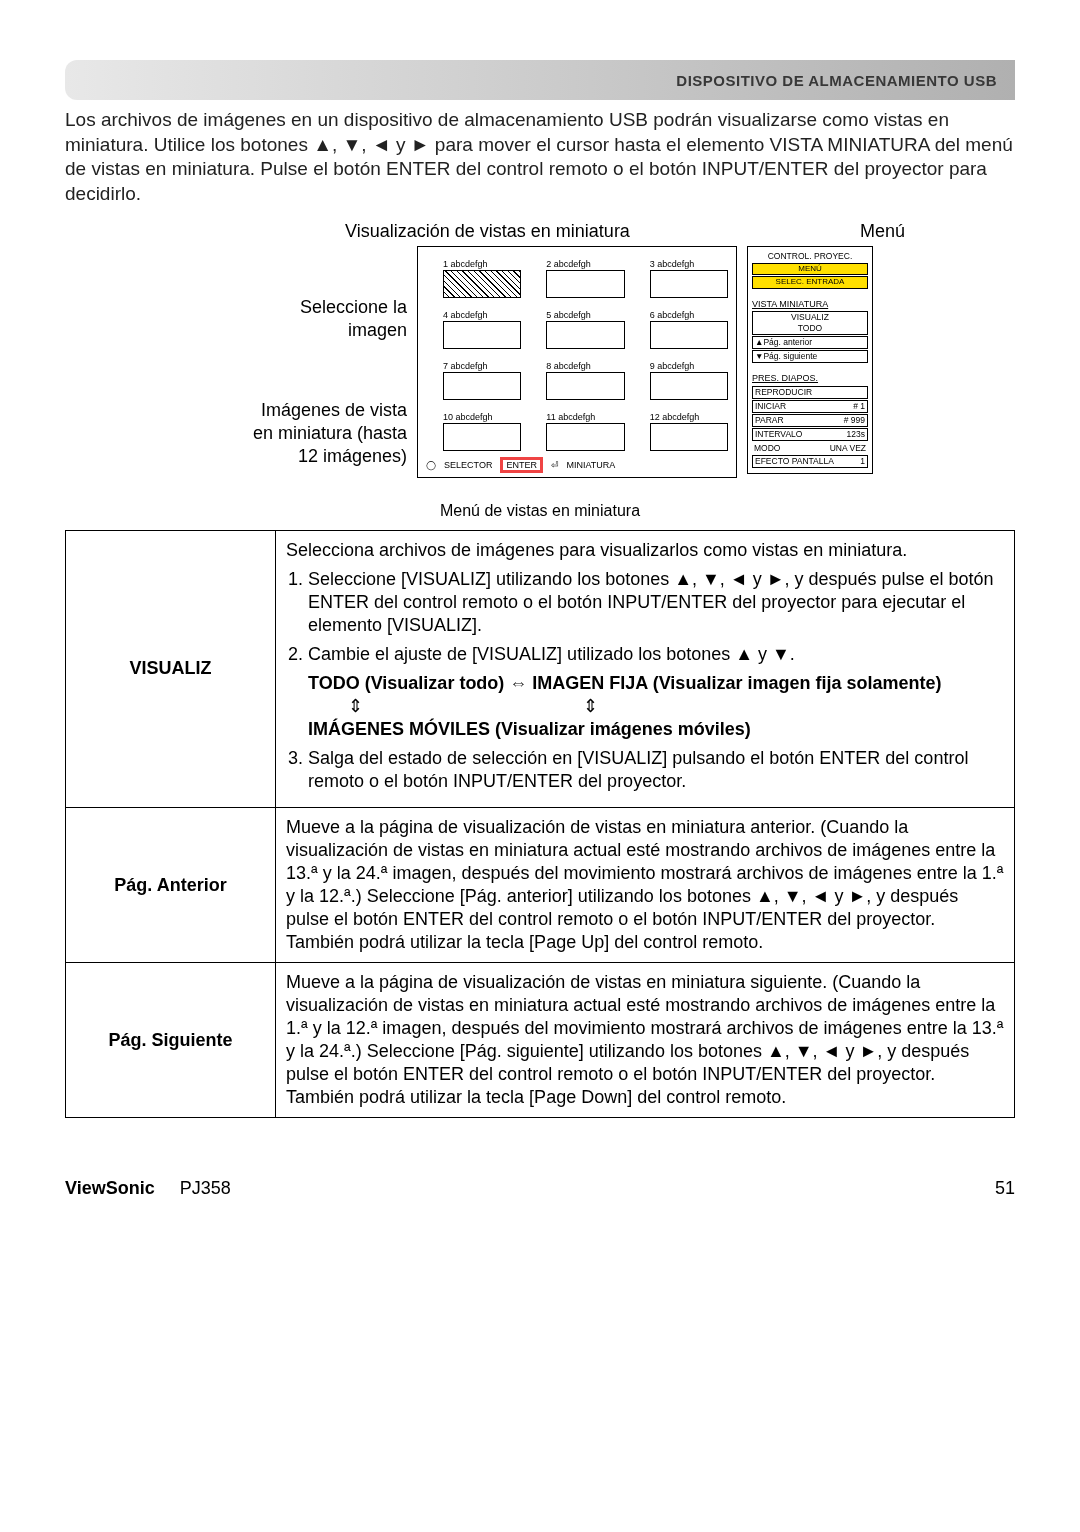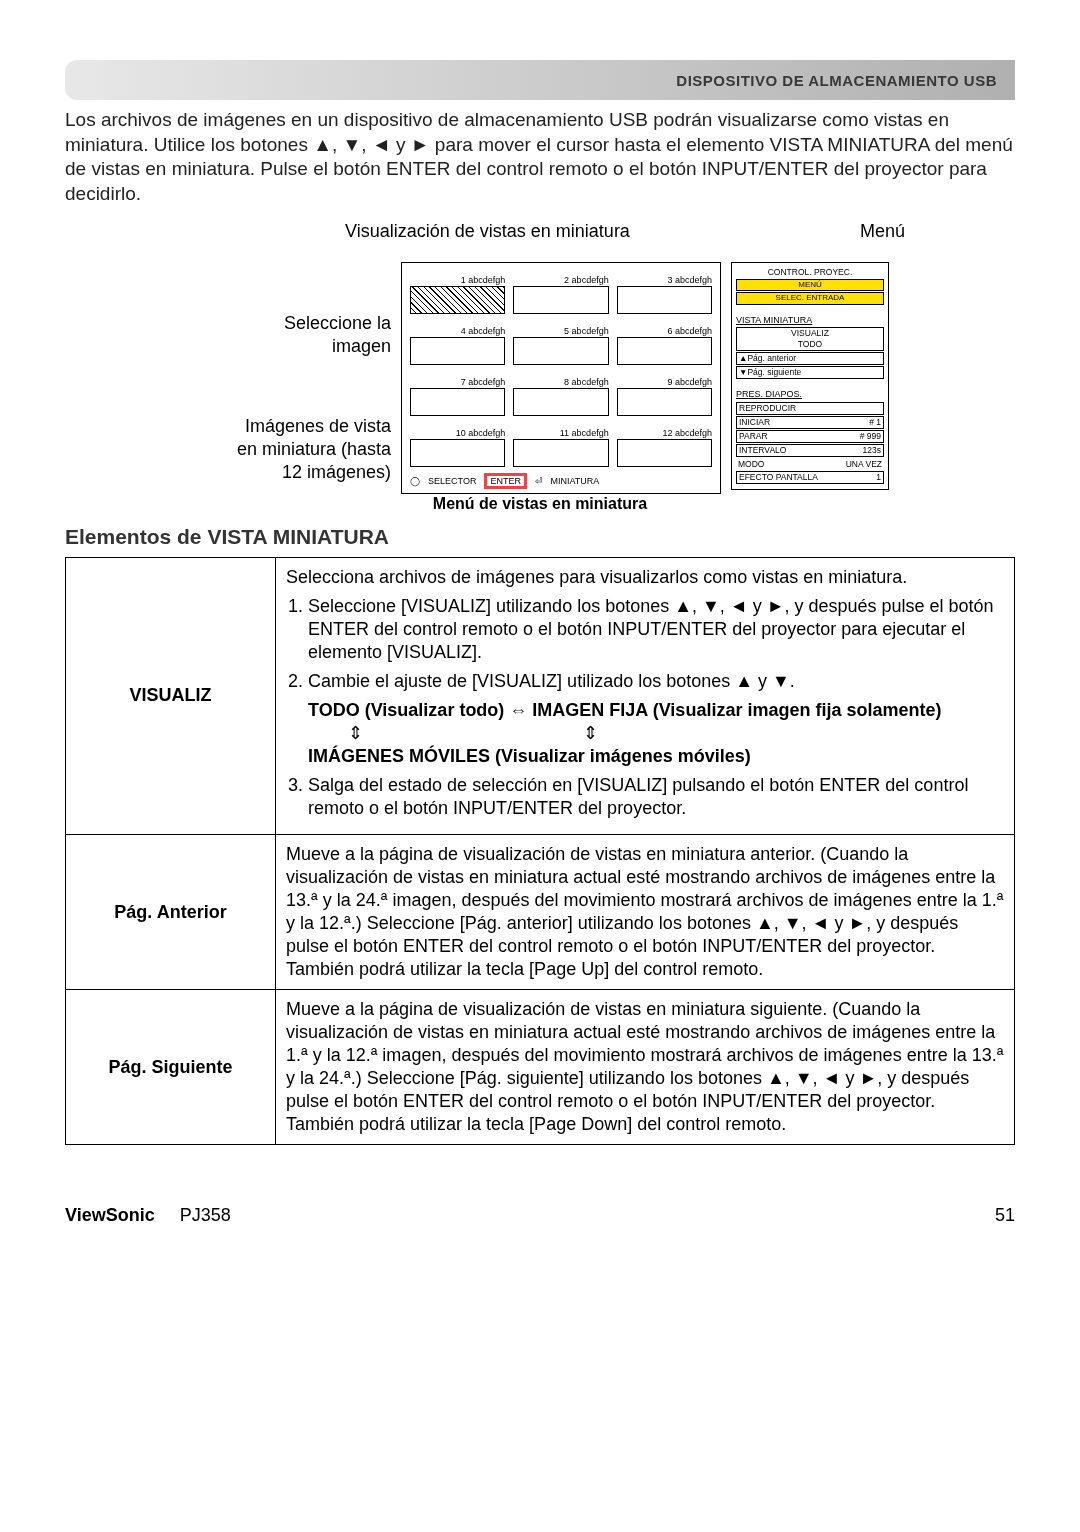--- a/index.html
+++ b/index.html
@@ -3,38 +3,38 @@
 <meta charset="utf-8">
 <style>
   * { box-sizing: border-box; margin: 0; padding: 0; }
   body { font-family: Arial, Helvetica, sans-serif; background: #fff; color: #000; width: 1080px; }
   .page { padding: 60px 65px 30px 65px; }
   .header-bar { height: 40px; background: linear-gradient(to right, #e8e8e8 0%, #b0b0b0 100%); border-radius: 12px 0 0 12px; margin-bottom: 8px; display: flex; align-items: center; justify-content: flex-end; padding-right: 18px; }
   .header-bar span { font-size: 15px; font-weight: bold; letter-spacing: 0.5px; color: #383838; }
   h1 { font-size: 31px; font-weight: 900; color: #333; margin: 14px 0 12px 0; letter-spacing: 0.3px; }
   .intro { font-size: 19px; line-height: 1.3; color: #222; margin-bottom: 14px; }
   .diagram-wrap { text-align: center; margin: 0 auto 10px auto; }
-  .diagram-labels-top { display: flex; justify-content: center; gap: 230px; font-size: 18px; margin-bottom: 20px; padding-left: 170px; }
+  .diagram-labels-top { display: flex; justify-content: center; gap: 230px; font-size: 18px; margin-bottom: 4px; padding-left: 170px; }
   .diagram-body { display: flex; justify-content: center; align-items: flex-start; gap: 10px; }
   .left-labels { text-align: right; font-size: 18px; line-height: 1.3; padding-top: 50px; width: 200px; }
   .left-labels .lbl1 { margin-bottom: 56px; }
   .thumb-box { border: 1px solid #000; width: 320px; padding: 12px 8px 4px 8px; position: relative; }
   .thumb-grid { display: grid; grid-template-columns: repeat(3, 1fr); gap: 12px 8px; }
-  .thumb-cell { text-align: right; }
+  .thumb-cell { text-align: left; margin-left: 17px; }
   .thumb-cell .cap { font-size: 9px; margin-bottom: 1px; }
   .thumb-cell .rect { border: 1px solid #000; height: 28px; background: #fff; }
   .thumb-cell.first .rect { background: repeating-linear-gradient(45deg, #fff, #fff 3px, #000 3px, #000 4px); }
   .thumb-footer { display: flex; gap: 8px; margin-top: 6px; align-items: center; font-size: 9px; }
   .tf-item { border: 3px solid #ef4444; padding: 0 3px; font-size: 9px; }
-  .menu-box { border: 1px solid #000; width: 158px; font-size: 9px; text-align: left; padding: 4px; line-height: 1.3; }
+  .menu-box { border: 1px solid #000; width: 126px; font-size: 9px; text-align: left; padding: 4px; line-height: 1.3; }
   .menu-box .hl { background: #ffe000; border: 1px solid #000; text-align: center; margin: 1px 0; font-size: 8px; padding: 0 1px; }
   .menu-box .row { display: flex; justify-content: space-between; border-top: 1px solid transparent; padding: 0 2px; font-size: 8.5px; }
   .menu-box .boxed { border: 1px solid #000; margin: 1px 0; padding: 0 2px; font-size: 8.5px; }
   .menu-box .sec { font-size: 9px; margin-top: 10px; text-decoration: underline; }
-  .diagram-caption { font-size: 16px; font-weight: bold; margin-top: 1px; }
+  .diagram-caption { font-size: 16px; font-weight: normal; margin-top: 24px; }
   h2 { font-size: 21px; font-weight: 900; color: #333; margin: 12px 0 8px 0; }
   table { width: 100%; border-collapse: collapse; }
   th, td { border: 1px solid #000; padding: 8px 10px; vertical-align: top; font-size: 18px; line-height: 1.28; }
   th { font-weight: bold; text-align: center; padding: 6px; font-size: 18px; }
   td.elcell { font-weight: bold; text-align: center; vertical-align: middle; width: 210px; }
   .b { font-weight: bold; }
   ol.steps { padding-left: 22px; }
   ol.steps li { margin: 6px 0; }
   .footer { display: flex; justify-content: space-between; align-items: baseline; margin-top: 60px; font-size: 18px; }
   .footer .brand { font-weight: bold; }
@@ -158,21 +158,20 @@
           </div>
         <div class="row boxed">
             <span>EFECTO PANTALLA</span>
             <span>1</span>
           </div>
       </div>
     </div>
     <div class="diagram-caption">Menú de vistas en miniatura</div>
   </div>
 
-  <h2>Elementos de VISTA MINIATURA</h2>
 
   <table>
     <tbody>
     <tr>
       <td class="elcell">VISUALIZ</td>
       <td>
         <div>Selecciona archivos de imágenes para visualizarlos como vistas en miniatura.</div>
         <ol class="steps">
           <li>Seleccione [VISUALIZ] utilizando los botones ▲, ▼, ◄ y ►, y después pulse el botón ENTER del control remoto o el botón INPUT/ENTER del proyector para ejecutar el elemento [VISUALIZ].</li>
           <li>

